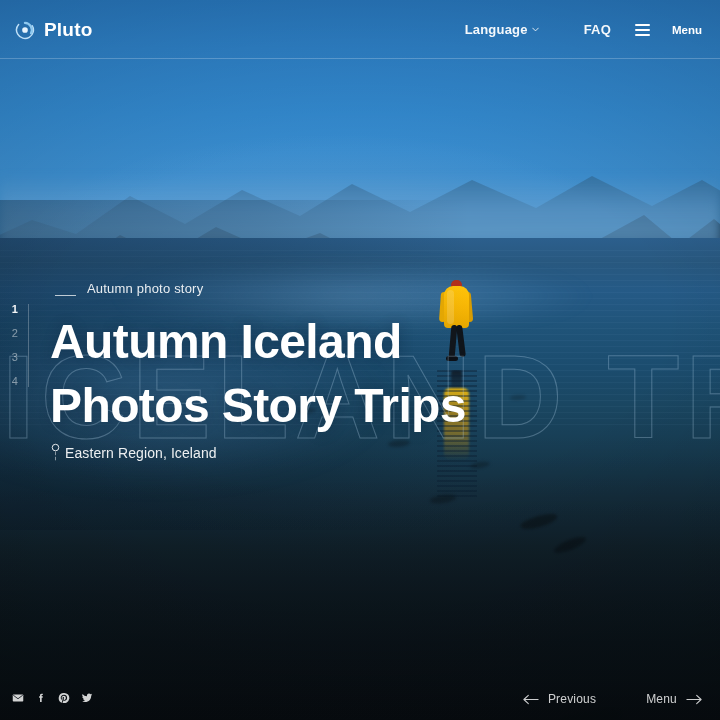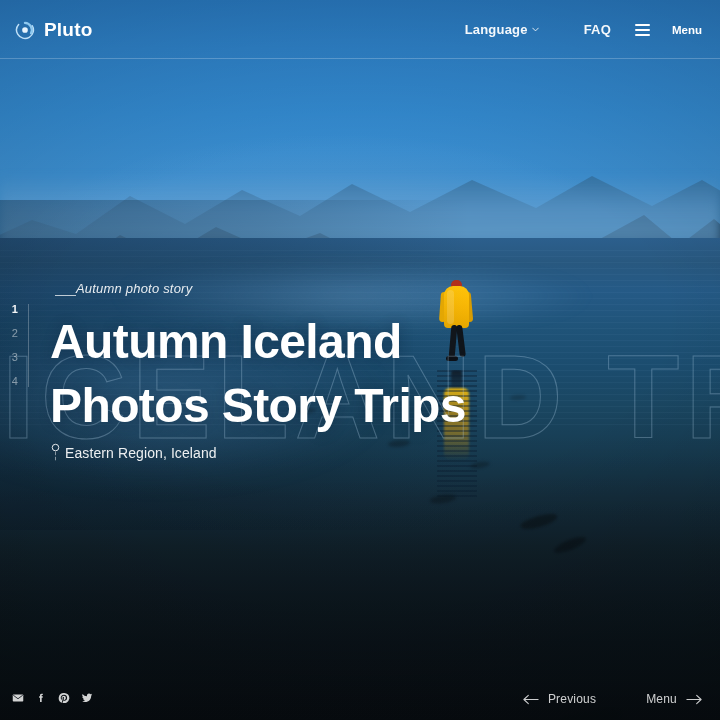--- a/index.html
+++ b/index.html
@@ -255,21 +255,21 @@
   .slide-rail {
     width: 1px; background: rgba(255,255,255,0.26);
     margin-left: 8px; align-self: stretch;
   }
 
   
   .hero { position: absolute; left: 0; top: 0; width: 720px; height: 720px; z-index: 25; }
 
   .eyebrow {
     position: absolute; left: 55px; top: 281px;
-    display: flex; align-items: flex-end;  font-style: italic;
+    display: flex; align-items: flex-end; gap: 11px;
   }
   .eyebrow-dash { width: 21px; height: 1px; background: rgba(255,255,255,0.72); display: block; }
   .eyebrow-text {
     color: rgba(255,255,255,0.90); font-size: 13px; letter-spacing: .2px;
   }
 
   .title {
     position: absolute; left: 50px; top: 310px; width: 620px;
     color: #ffffff; font-size: 48px; font-weight: 700;
     line-height: 64px; letter-spacing: -0.6px;

